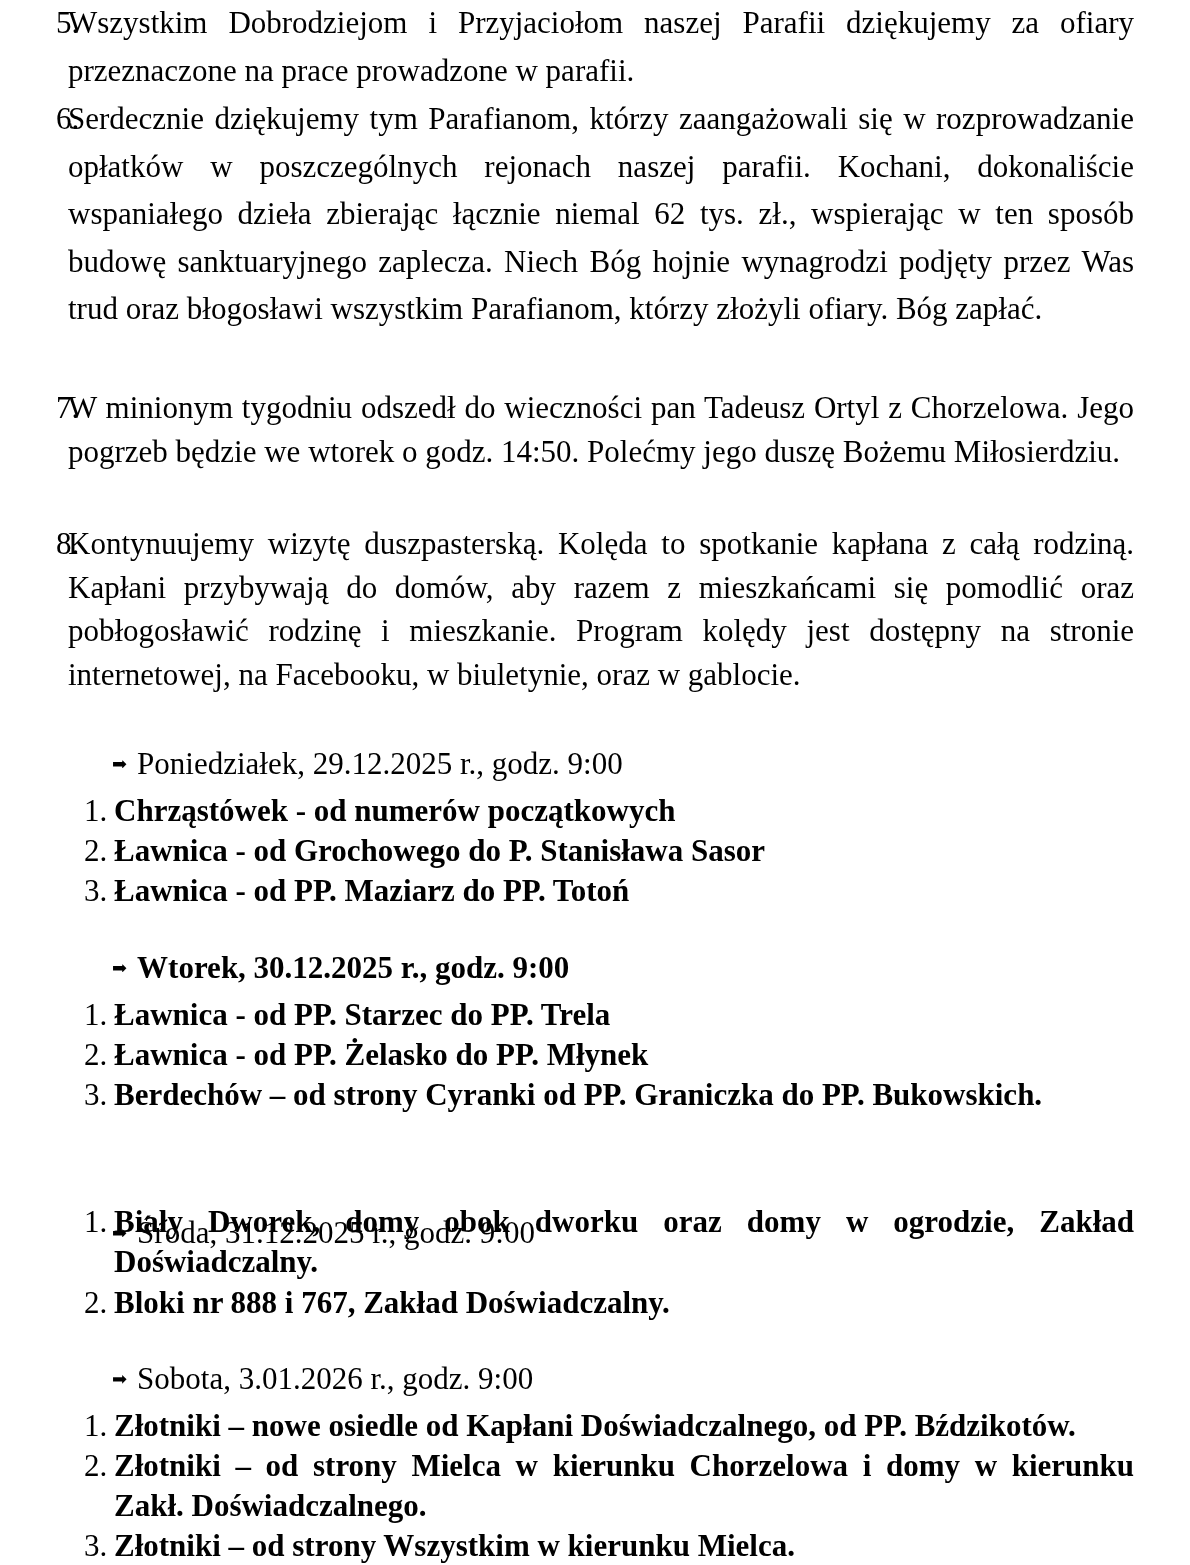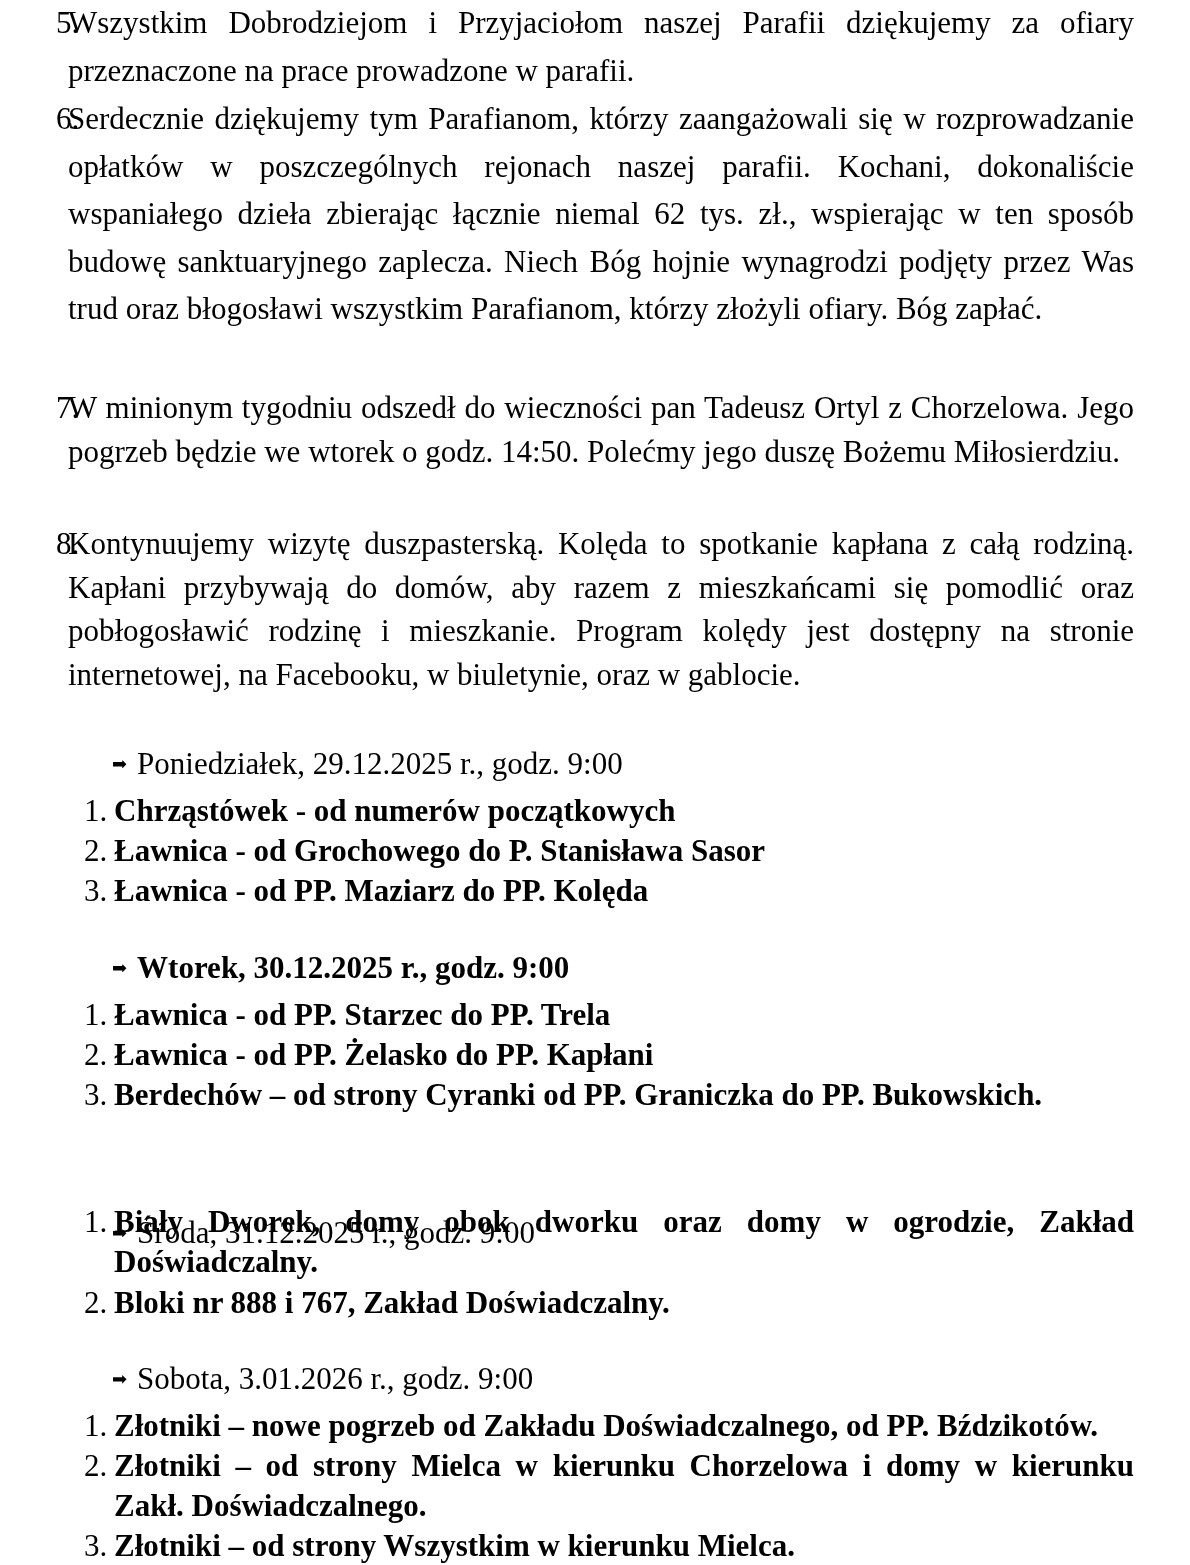--- a/index.html
+++ b/index.html
@@ -59,33 +59,33 @@
   <div class="sub" style="top:791px;">
     <span class="num">1.</span>
     <span class="txt">Chrząstówek - od numerów początkowych</span>
   </div>
   <div class="sub" style="top:831px;">
     <span class="num">2.</span>
     <span class="txt">Ławnica - od Grochowego do P. Stanisława Sasor</span>
   </div>
   <div class="sub" style="top:871px;">
     <span class="num">3.</span>
-    <span class="txt">Ławnica - od PP. Maziarz do PP. Kolęda</span>
+    <span class="txt">Ławnica - od PP. Maziarz do PP. Totoń</span>
   </div>
 
   <div class="sched-head" style="top:951px;font-weight:bold;">
     <span class="arrow">➡</span><span>Wtorek, 30.12.2025 r., godz. 9:00</span>
   </div>
   <div class="sub" style="top:995px;">
     <span class="num">1.</span>
     <span class="txt">Ławnica - od PP. Starzec do PP. Trela</span>
   </div>
   <div class="sub" style="top:1035px;">
     <span class="num">2.</span>
-    <span class="txt">Ławnica - od PP. Żelasko do PP. Kapłani</span>
+    <span class="txt">Ławnica - od PP. Żelasko do PP. Młynek</span>
   </div>
   <div class="sub" style="top:1075px;">
     <span class="num">3.</span>
     <span class="txt">Berdechów – od strony Cyranki od PP. Graniczka do PP. Bukowskich.</span>
   </div>
 
   <div class="sched-head" style="top:1216px;">
     <span class="arrow">➡</span><span>Środa, 31.12.2025 r., godz. 9:00</span>
   </div>
   <div class="sub" style="top:1202px;">
@@ -95,21 +95,21 @@
   <div class="sub" style="top:1283px;">
     <span class="num">2.</span>
     <span class="txt">Bloki nr 888 i 767, Zakład Doświadczalny.</span>
   </div>
 
   <div class="sched-head" style="top:1362px;font-family:Liberation Serif, serif;">
     <span class="arrow">➡</span><span>Sobota, 3.01.2026 r., godz. 9:00</span>
   </div>
   <div class="sub" style="top:1406px;">
     <span class="num">1.</span>
-    <span class="txt">Złotniki – nowe pogrzeb od Zakładu Doświadczalnego, od PP. Bździkotów.</span>
+    <span class="txt">Złotniki – nowe osiedle od Kapłani Doświadczalnego, od PP. Bździkotów.</span>
   </div>
   <div class="sub" style="top:1446px;">
     <span class="num">2.</span>
     <span class="txt">Złotniki – od strony Mielca w kierunku Chorzelowa i domy w kierunku Zakł. Doświadczalnego.</span>
   </div>
   <div class="sub" style="top:1526px;">
     <span class="num">3.</span>
     <span class="txt">Złotniki – od strony Wszystkim w kierunku Mielca.</span>
   </div>
 

